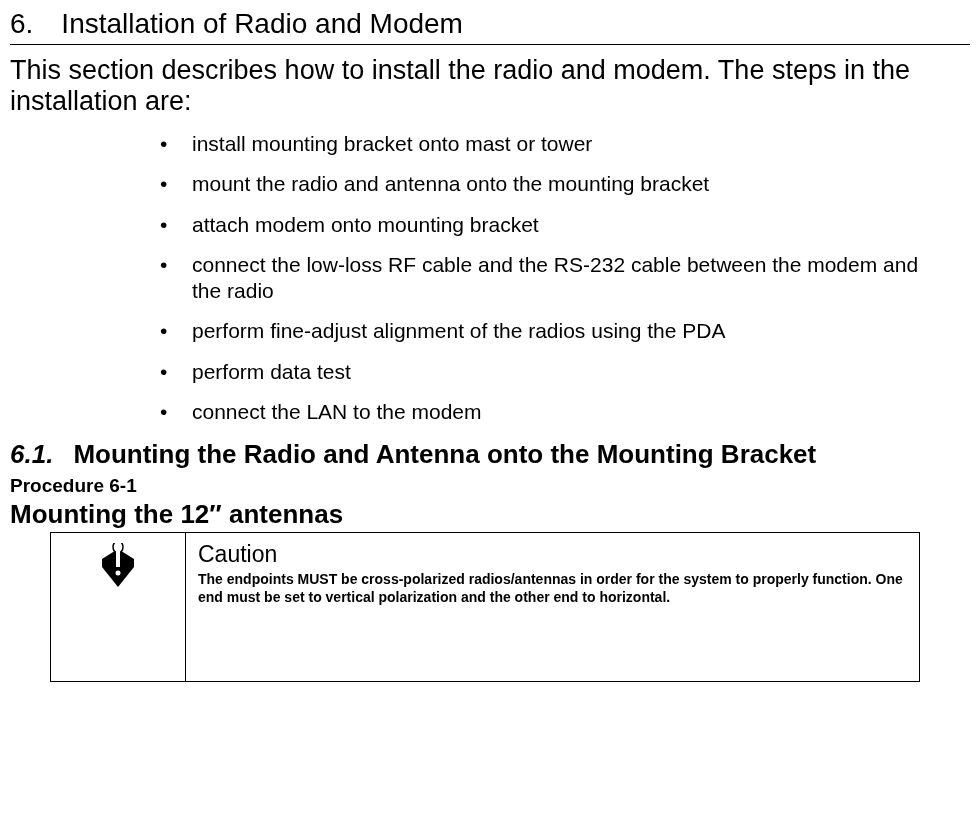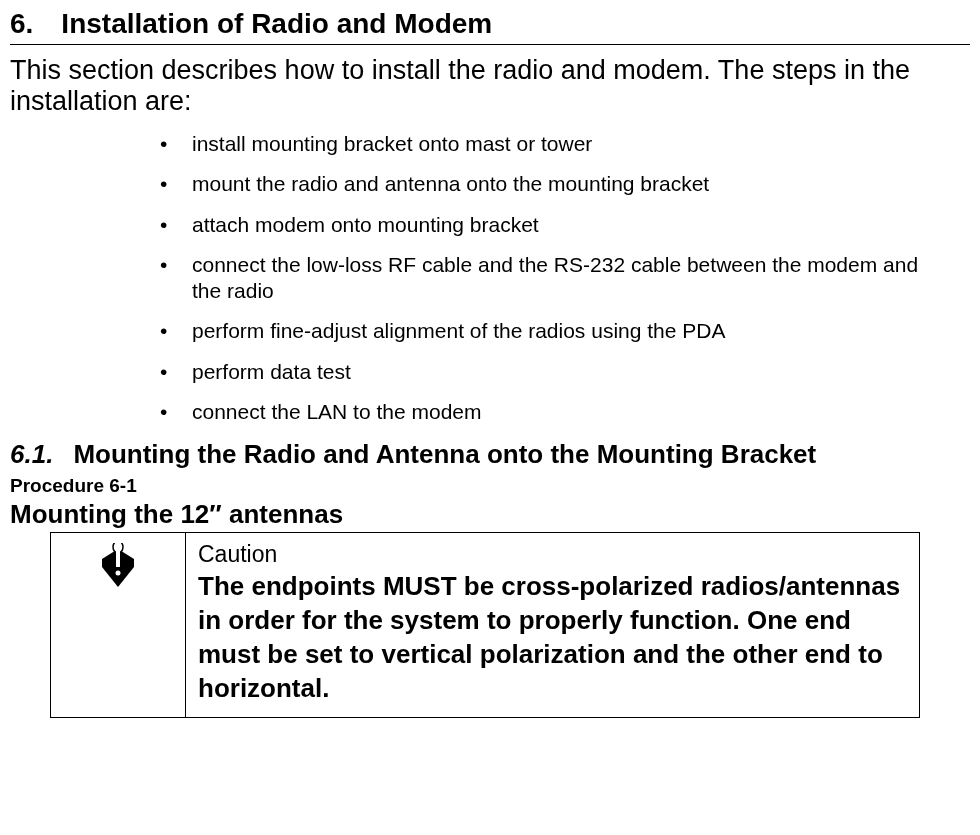--- a/index.html
+++ b/index.html
@@ -9,21 +9,21 @@
     }
     body {
       font-family: Arial, Helvetica, sans-serif;
       background: #ffffff;
       color: #000000;
       padding: 8px 10px;
       width: 980px;
     }
     .heading-1 {
       font-size: 28px;
-      font-weight: bold;
+      font-weight: normal;
       border-bottom: 1.5px solid #000;
       padding-bottom: 4px;
       margin-bottom: 10px;
     }
     .heading-1 .num {
       display: inline-block;
       margin-right: 28px;
     }
     .intro {
       font-size: 27px;
@@ -89,21 +89,21 @@
     .caution-content {
       flex: 1;
       padding: 8px 12px 12px 12px;
     }
     .caution-title {
       font-size: 23px;
       font-weight: normal;
       margin-bottom: 2px;
     }
     .caution-text {
-      font-size: 26px;
+      font-size: 14px;
       font-weight: bold;
       line-height: 1.3;
     }
     svg.caution-svg {
       width: 44px;
       height: 48px;
     }
   </style>
 </head>
 <body>

